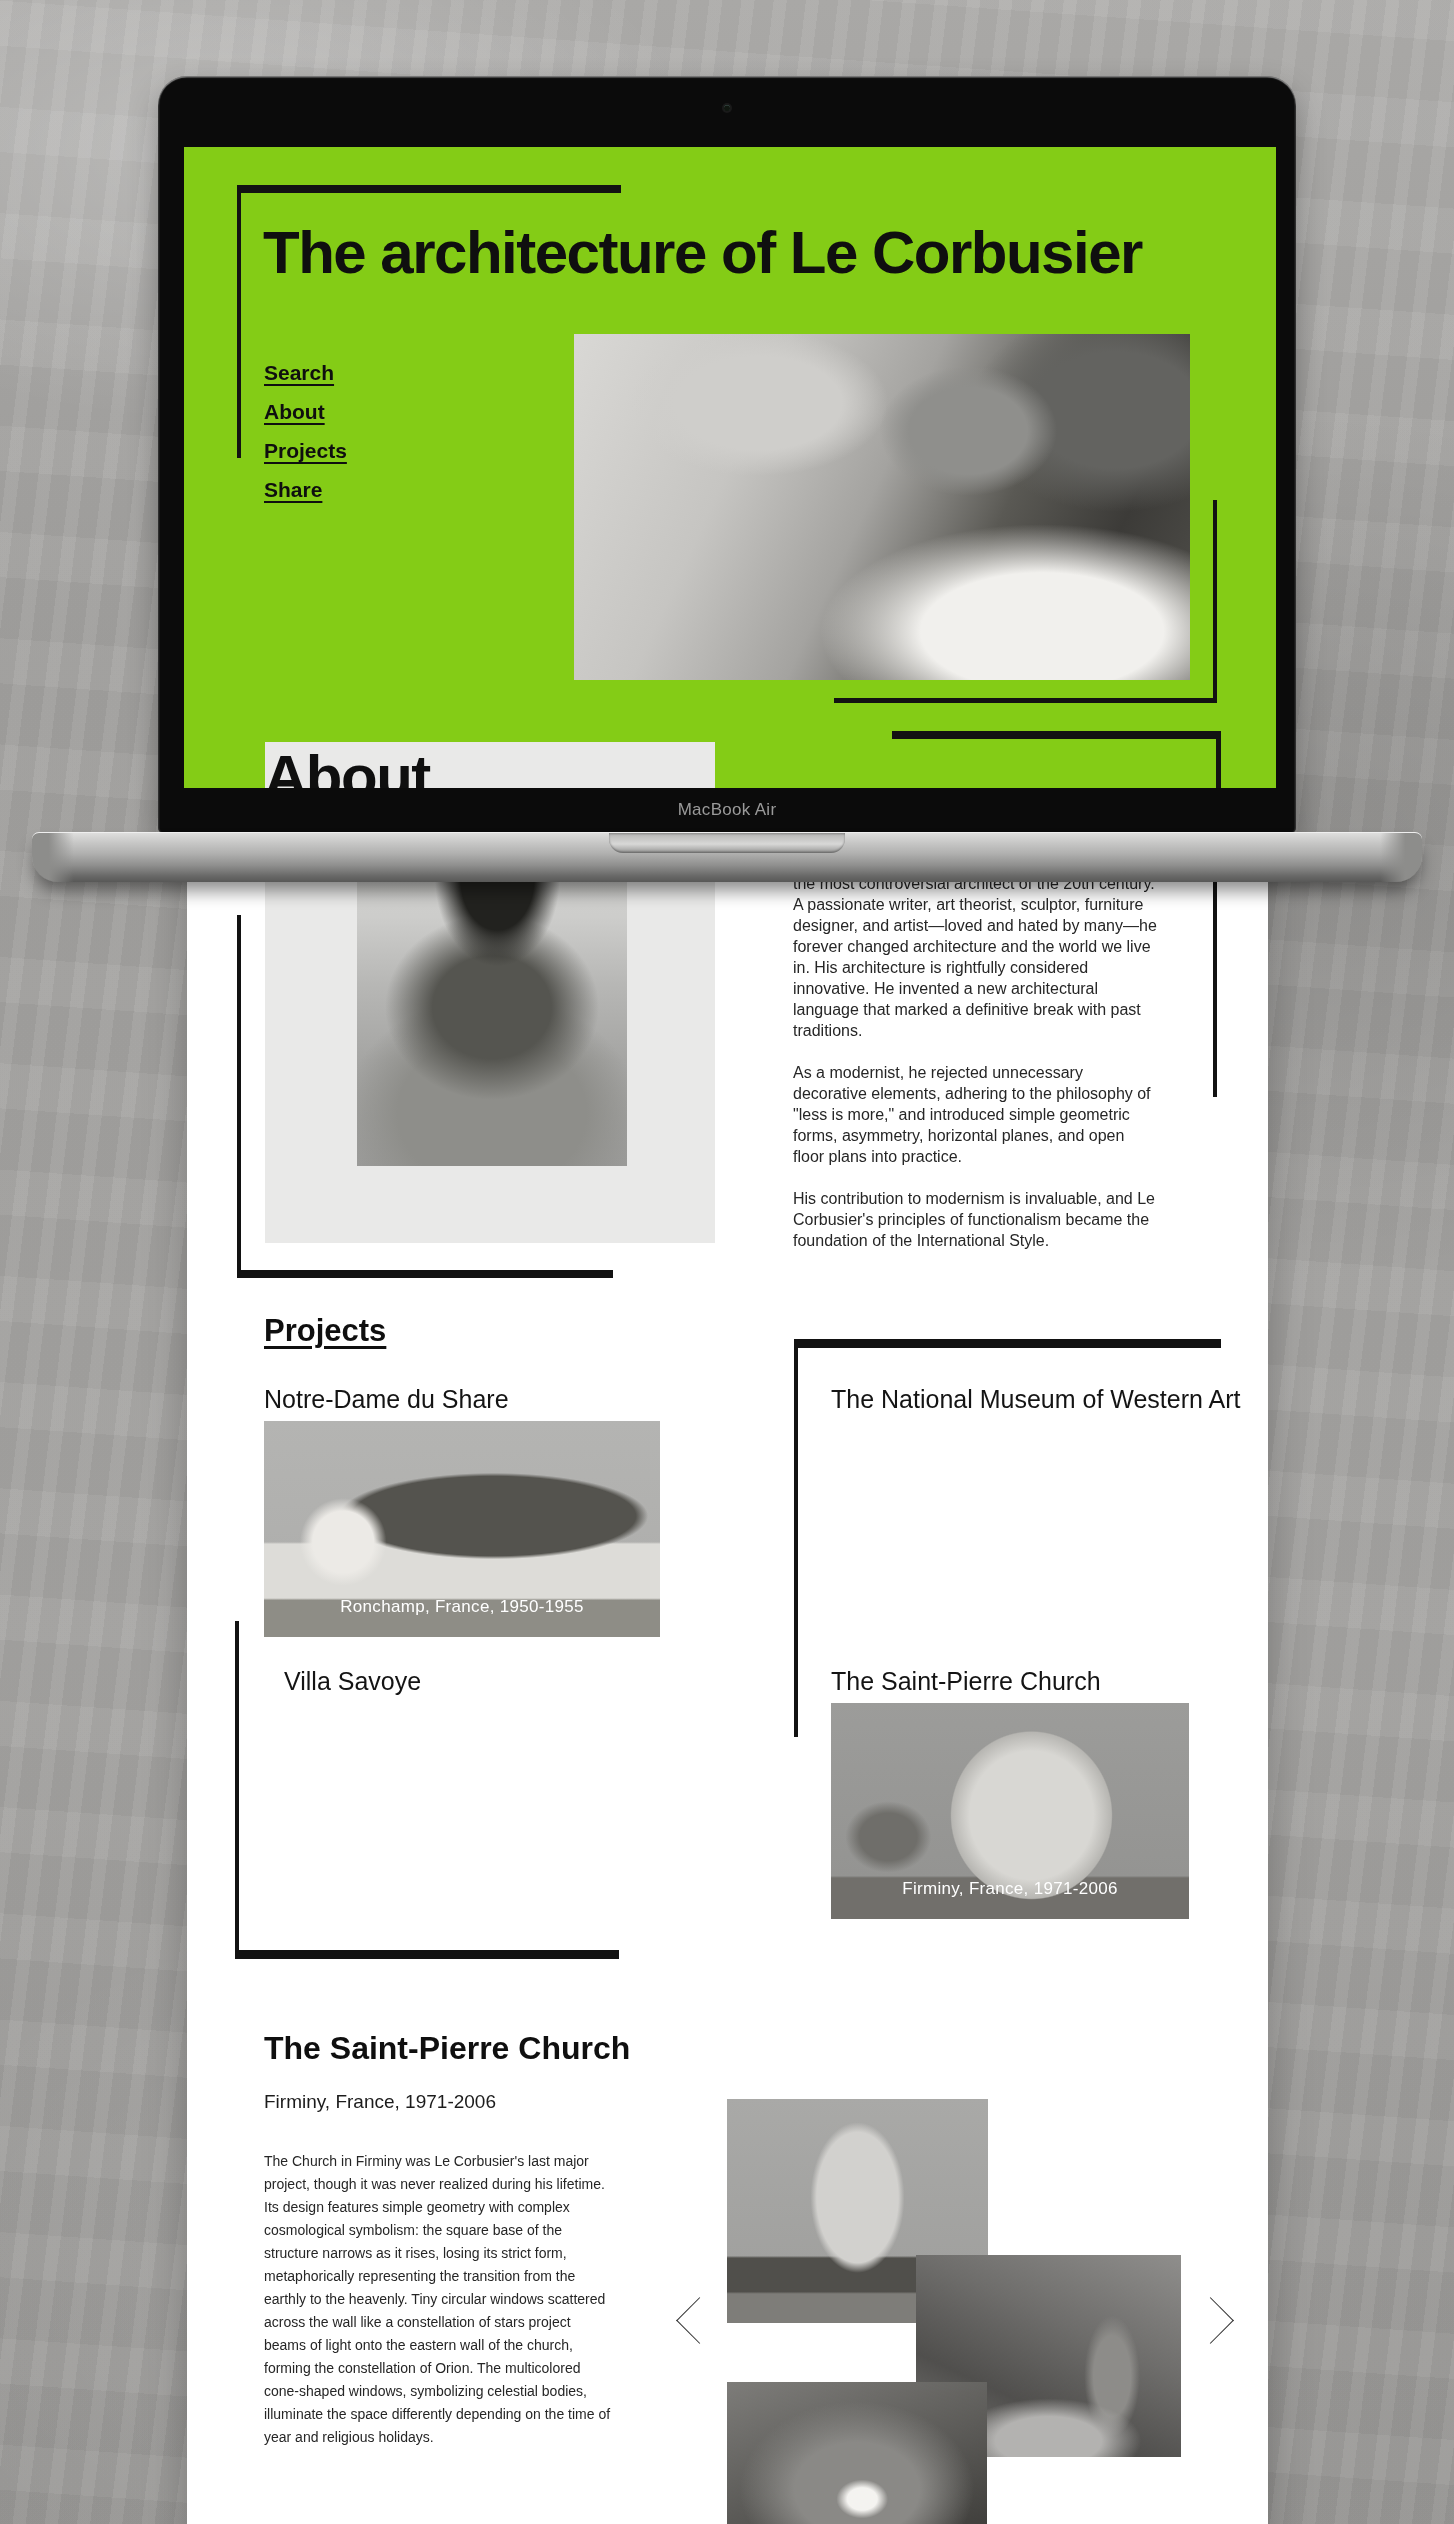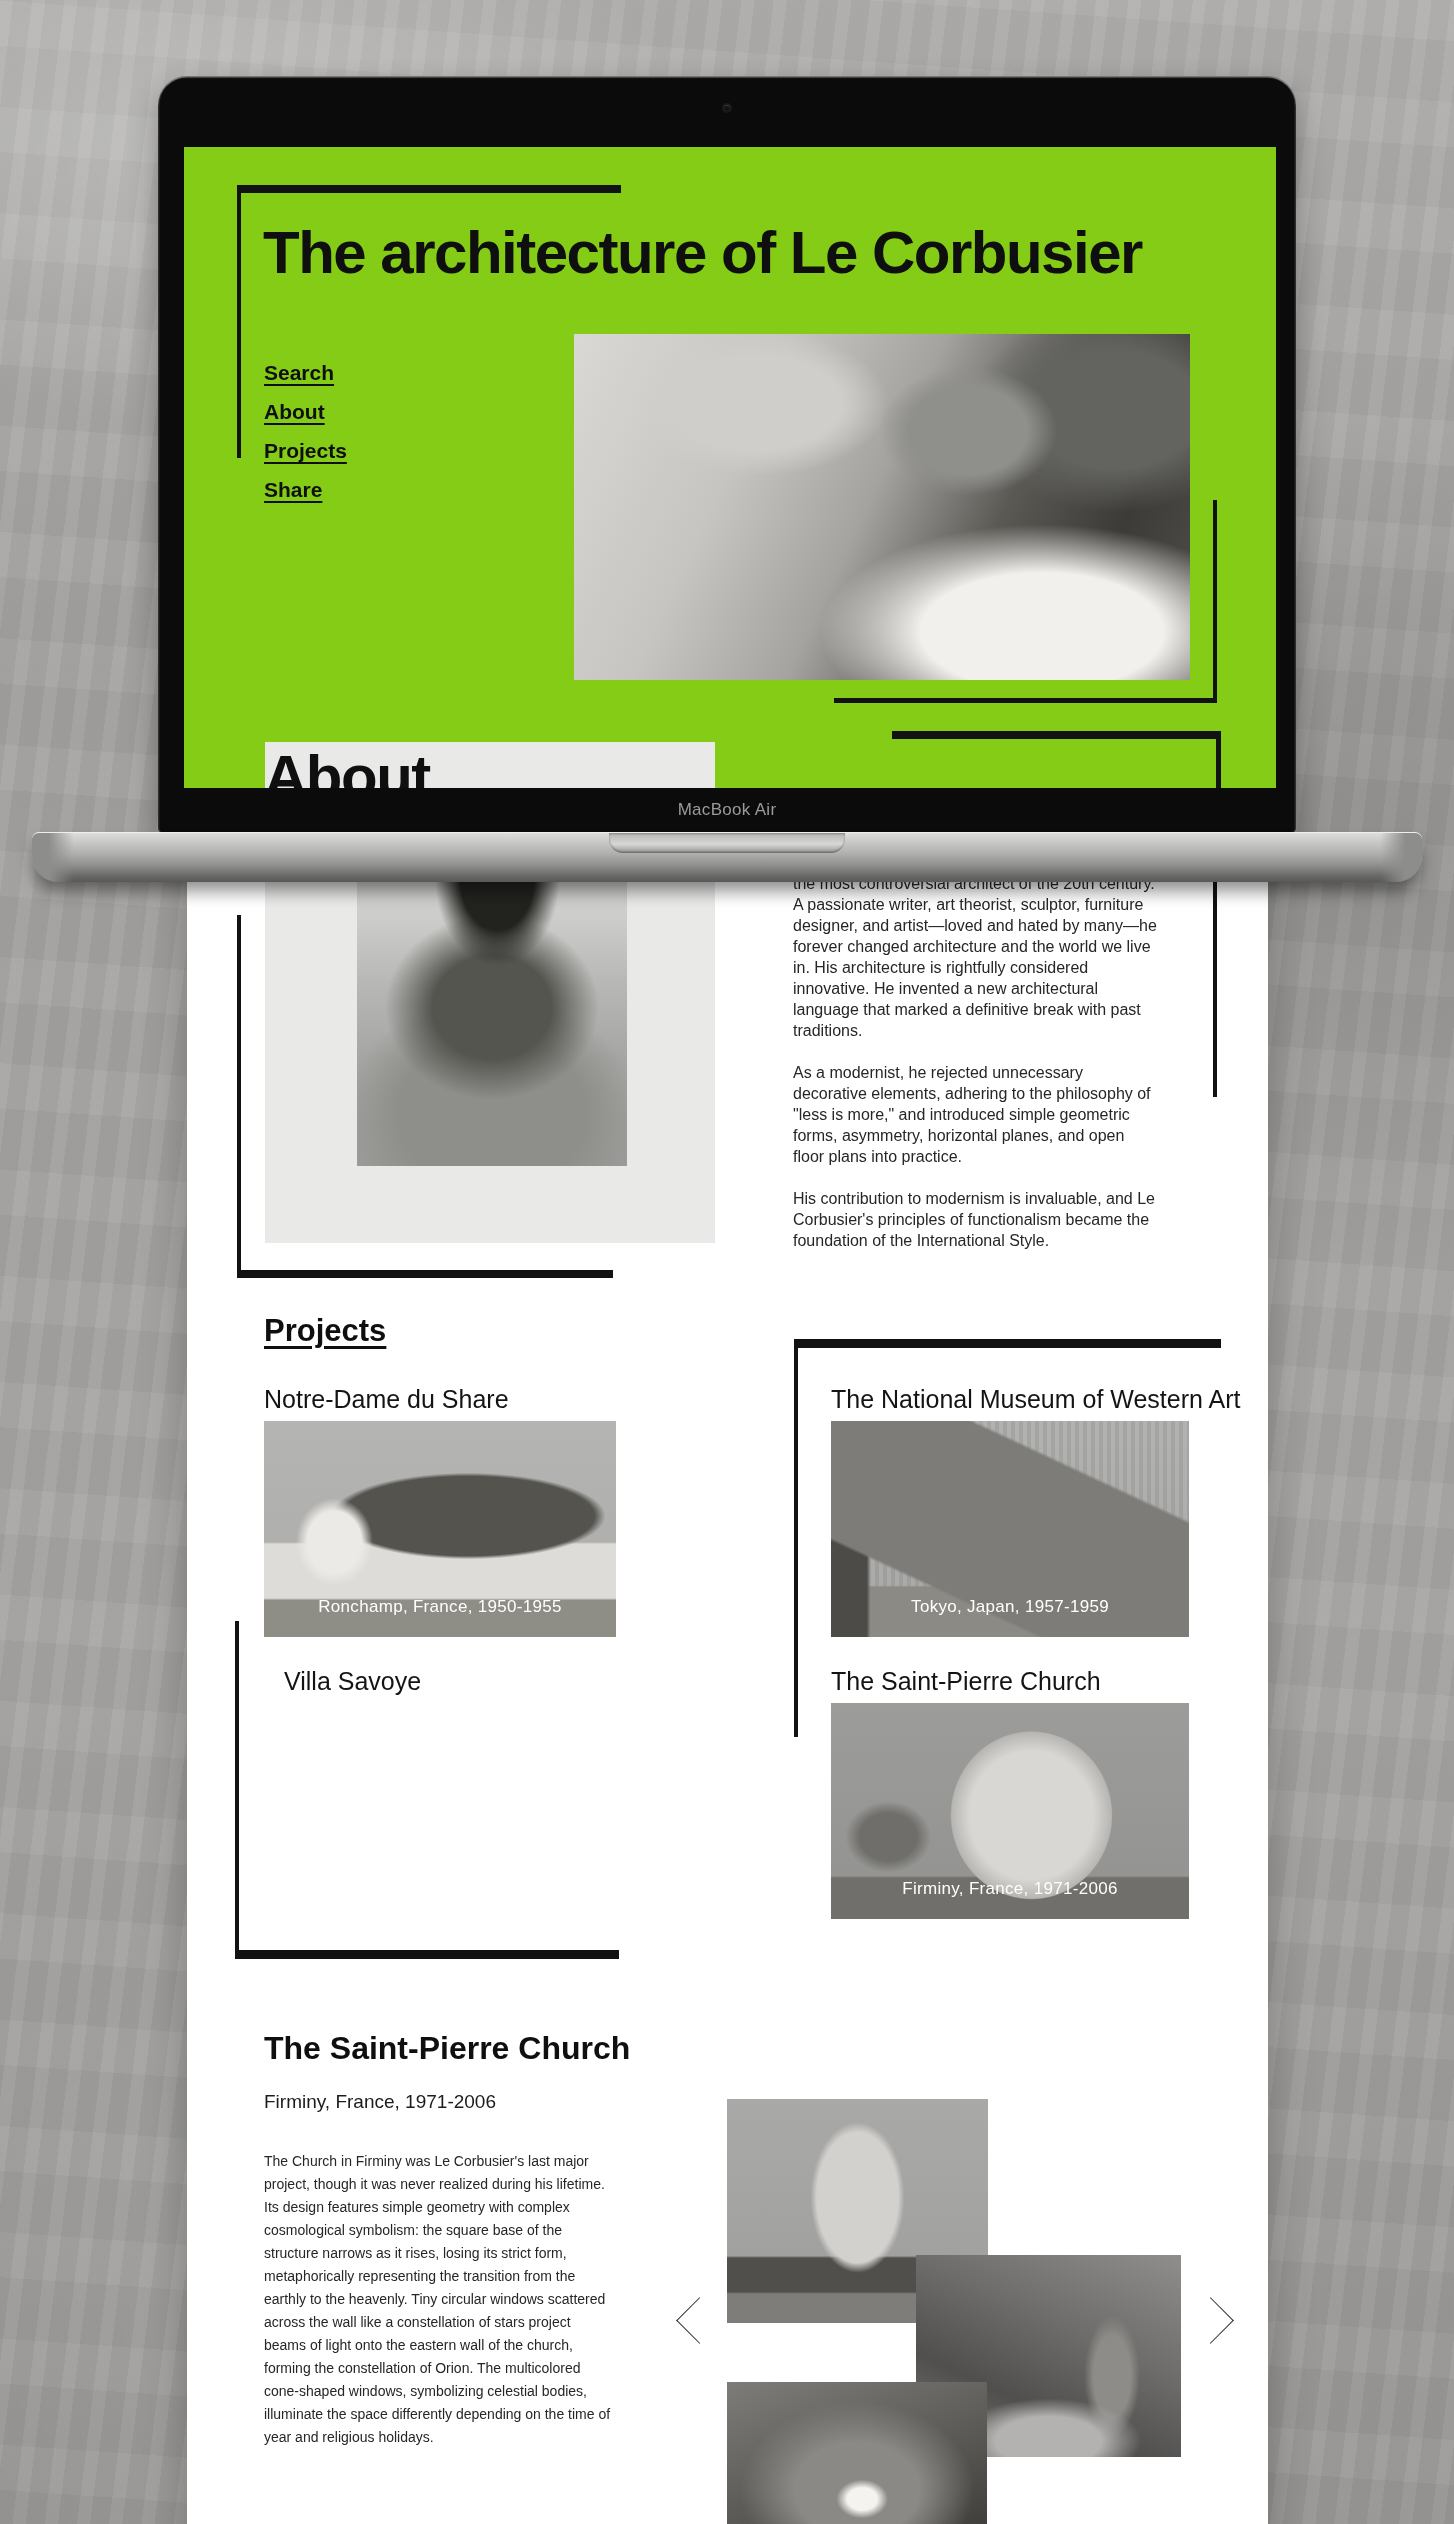--- a/index.html
+++ b/index.html
@@ -62,21 +62,21 @@
     linear-gradient(115deg,#d9d8d5 0%,#c6c5c2 28%,#a4a3a0 48%,#5a5954 66%,#3c3b38 82%,#52514c 100%);}
   .ph-portrait{background:
     radial-gradient(34% 34% at 52% 24%, #22221f 0 40%, rgba(34,34,31,0) 68%),
     radial-gradient(55% 34% at 50% 58%, #555550 0 40%, rgba(85,85,80,0) 72%),
     radial-gradient(70% 40% at 50% 86%, #8e8e8a 0 50%, rgba(142,142,138,0) 78%),
     linear-gradient(180deg,#d7d7d5 0%,#cdcdcb 34%,#b7b7b5 52%,#a5a5a3 72%,#9a9a98 100%);}
   .ph-notre{background:
     radial-gradient(14% 26% at 20% 56%, #eceae6 0 55%, rgba(0,0,0,0) 78%),
     radial-gradient(78% 40% at 58% 44%, #54534e 0 46%, rgba(0,0,0,0) 50%),
     linear-gradient(180deg, rgba(0,0,0,0) 0 56%, #dddcd8 57% 82%, #8e8d86 83% 100%),
-    linear-gradient(180deg,#b4b4b2 0%,#acacaa 100%);}
+    linear-gradient(180deg,#b4b4b2 0%,#acacaa 100%); padding-left: 44px;}
   .ph-museum{background:
     linear-gradient(205deg, rgba(0,0,0,0) 26%, #7d7c78 27% 74%, rgba(0,0,0,0) 75%),
     linear-gradient(90deg,#4c4b48 0 10%, rgba(0,0,0,0) 11%),
     linear-gradient(180deg, rgba(0,0,0,0) 0 76%, #8b8a85 77% 100%),
     repeating-linear-gradient(90deg, rgba(255,255,255,.05) 0 4px, rgba(0,0,0,.05) 4px 8px),
     linear-gradient(180deg,#aeaeac 0%,#a4a4a2 100%);}
   .ph-villa{background:
     radial-gradient(22% 34% at 8% 42%, #4c4b48 0 55%, rgba(0,0,0,0) 80%),
     radial-gradient(22% 34% at 94% 40%, #55544f 0 50%, rgba(0,0,0,0) 78%),
     linear-gradient(180deg,#c7c7c5 0 30%, #efeeea 31% 42%, #504f4b 43% 54%, #e7e6e2 55% 68%, #8a8984 69% 76%, #5f5e5a 77% 100%);}
@@ -127,23 +127,20 @@
 
   <div class="abs z2" style="left:264px;top:1385px;width:352px;">
     <div class="card-title">Notre-Dame du Share</div>
     <div class="ph ph-notre" style="position:relative;margin-top:7px;width:352px;height:216px;">
       <div class="caption">Ronchamp, France, 1950-1955</div>
     </div>
   </div>
 
   <div class="abs z2" style="left:831px;top:1385px;width:358px;">
     <div class="card-title">The National Museum of Western Art</div>
-    <div class="ph ph-museum" style="position:relative;margin-top:7px;width:358px;height:216px;">
-      <div class="caption">Tokyo, Japan, 1957-1959</div>
-    </div>
   </div>
 
   <div class="abs z2 line" style="left:235px;top:1621px;width:3.5px;height:337px;"></div>
   <div class="abs z2 line" style="left:235px;top:1950px;width:384px;height:8.6px;"></div>
 
   <div class="abs z2" style="left:264px;top:1667px;width:352px;padding-left:20px;">
     <div class="card-title">Villa Savoye</div>
   </div>
 
   <div class="abs z2" style="left:831px;top:1667px;width:358px;">

